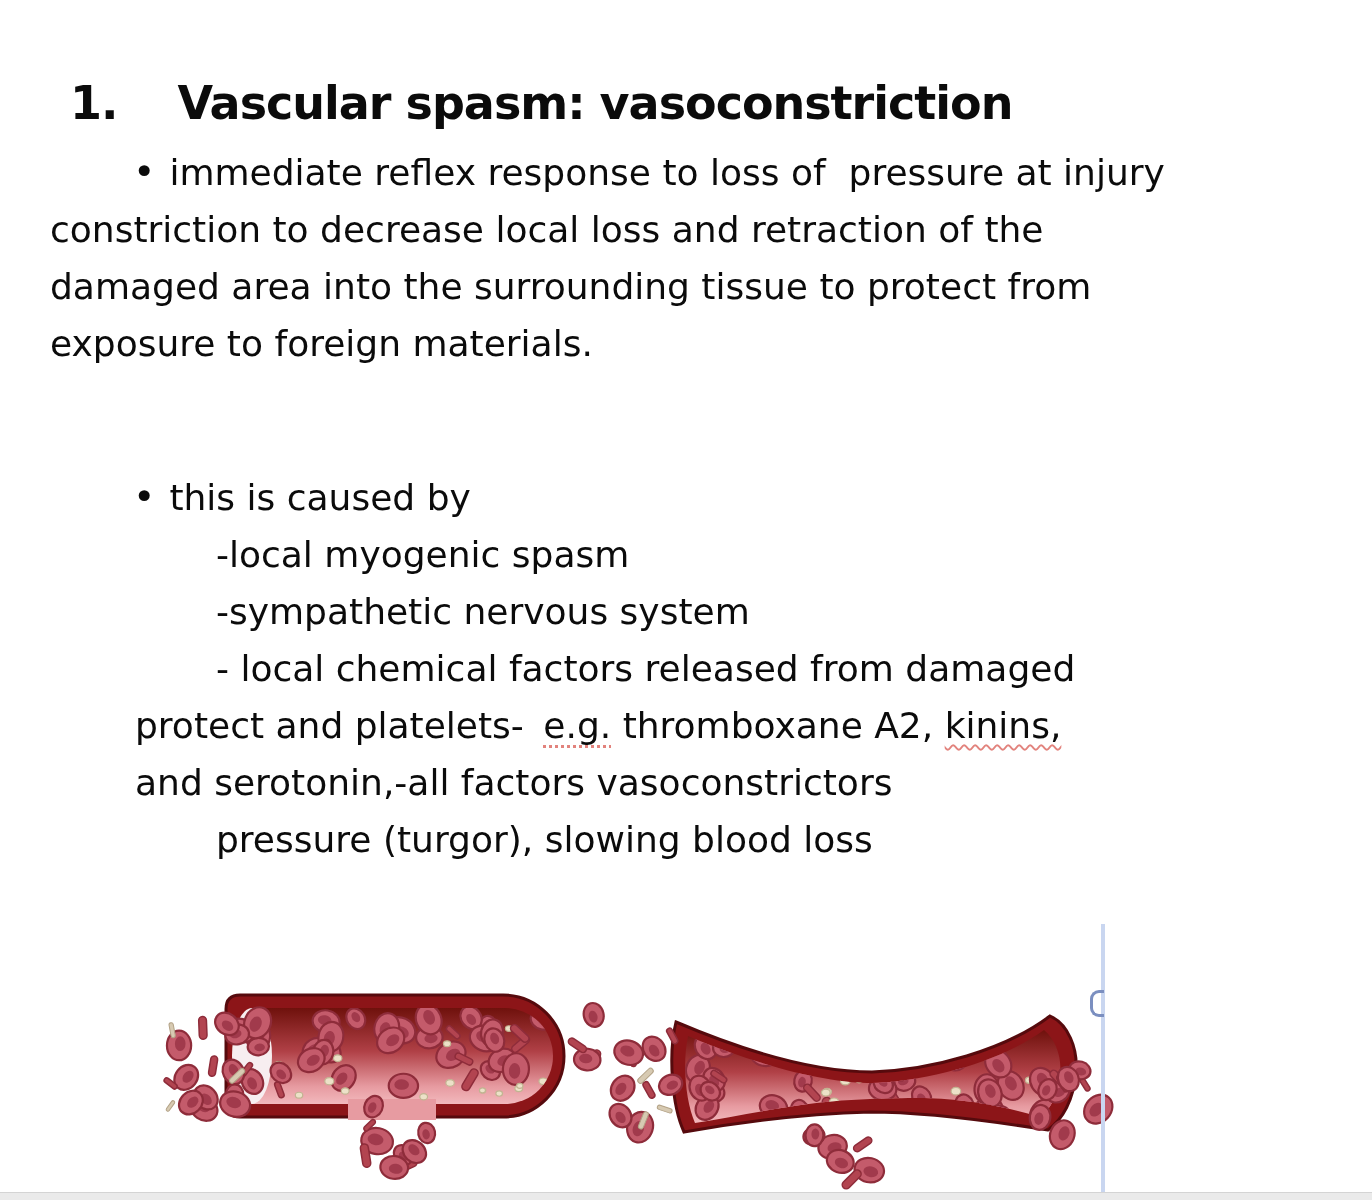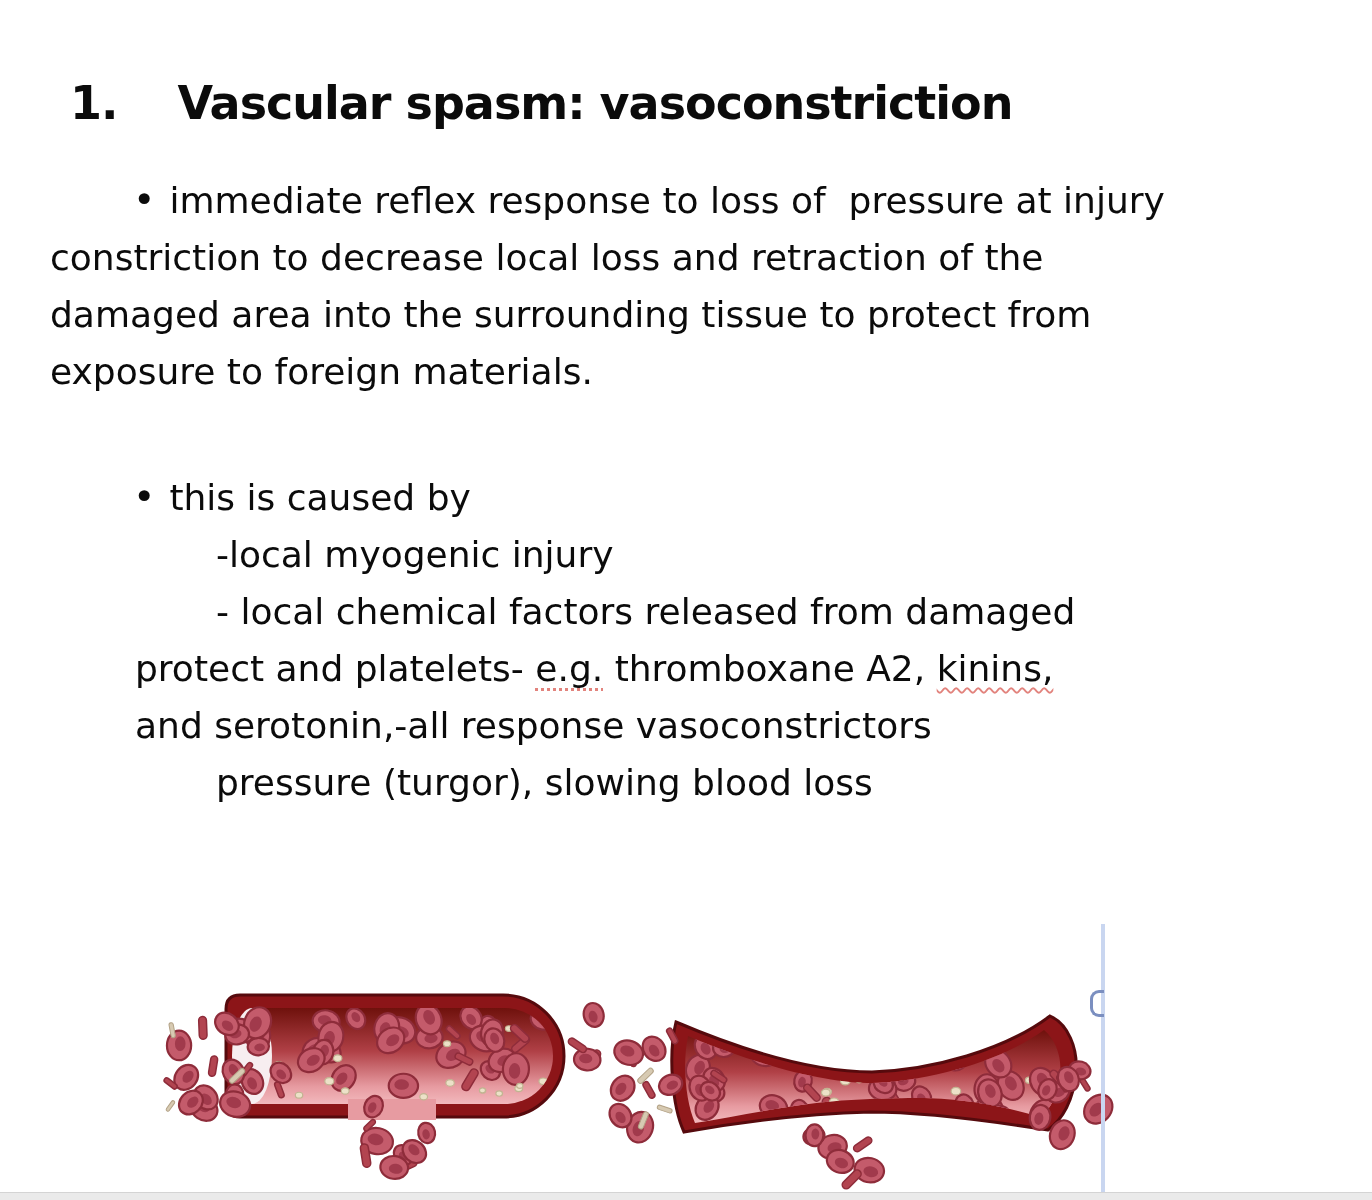--- a/index.html
+++ b/index.html
@@ -7,21 +7,21 @@
     width:1372px;height:1200px;position:relative;overflow:hidden;
     background:#ffffff;color:#0b0b0b;
     font-family:"DejaVu Sans","Liberation Sans",sans-serif;
   }
   .heading{
     position:absolute;left:40px;top:22px;
     font-size:46px;font-weight:700;letter-spacing:-1px;white-space:pre;
   }
   .h-text{margin-left:60px;}
   .para{position:absolute;left:50px;}
-  .para1{top:172px;}
+  .para1{top:144px;}
   .para2{top:469px;}
   .line{height:57px;line-height:57px;font-size:36px;white-space:pre;}
   .ind-a{padding-left:83px;}   
   .ind-b{padding-left:166px;}  
   .ind-c{padding-left:85px;}   
   .bullet{margin-right:14px;font-size:38px;}
   .sq-dotted{
     text-decoration:underline;text-decoration-style:dotted;
     text-decoration-thickness:3px;text-underline-offset:7px;
     text-decoration-skip-ink:none;
@@ -53,24 +53,25 @@
 
 <div class="para para1">
   <div class="line ind-a"><span class="bullet">•</span><span>immediate reflex response to loss of  pressure at injury</span></div>
   <div class="line">constriction to decrease local loss and retraction of the</div>
   <div class="line">damaged area into the surrounding tissue to protect from</div>
   <div class="line">exposure to foreign materials.</div>
 </div>
 
 <div class="para para2">
   <div class="line ind-a"><span class="bullet">•</span><span>this is caused by</span></div>
-  <div class="line ind-b">-local myogenic injury</div>
+  <div class="line ind-b">-local myogenic spasm</div>
+  <div class="line ind-b">-sympathetic nervous system</div>
   <div class="line ind-b">- local chemical factors released from damaged</div>
-  <div class="line ind-c"><span>protect and platelets- </span><span class="sq-dotted" style="text-decoration-color: rgb(226, 131, 125);">e.g.</span><span> thromboxane A2, </span><span class="sq-wavy" style="text-decoration-color: rgb(226, 131, 125);">kinins,</span></div>
-  <div class="line ind-c">and serotonin,-all response vasoconstrictors</div>
+  <div class="line ind-c"><span>protect and platelets- </span><span class="sq-dotted" style="text-decoration-color: rgb(226, 131, 125); margin-left: 8px;">e.g.</span><span> thromboxane A2, </span><span class="sq-wavy" style="text-decoration-color: rgb(226, 131, 125);">kinins,</span></div>
+  <div class="line ind-c">and serotonin,-all factors vasoconstrictors</div>
   <div class="line ind-b">pressure (turgor), slowing blood loss</div>
 </div>
 
 <svg id="vessels" viewBox="0 0 1372 280" role="img" aria-label="Severed blood vessel leaking red blood cells (left) and constricted vessel with narrowed lumen spilling cells (right)">
     <defs>
       <linearGradient id="lum" x1="0" y1="0" x2="0" y2="1">
         <stop offset="0" stop-color="#6f110c"></stop>
         <stop offset="0.45" stop-color="#b04046"></stop>
         <stop offset="0.82" stop-color="#e79ba1"></stop>
         <stop offset="1" stop-color="#f2b9bd"></stop>

